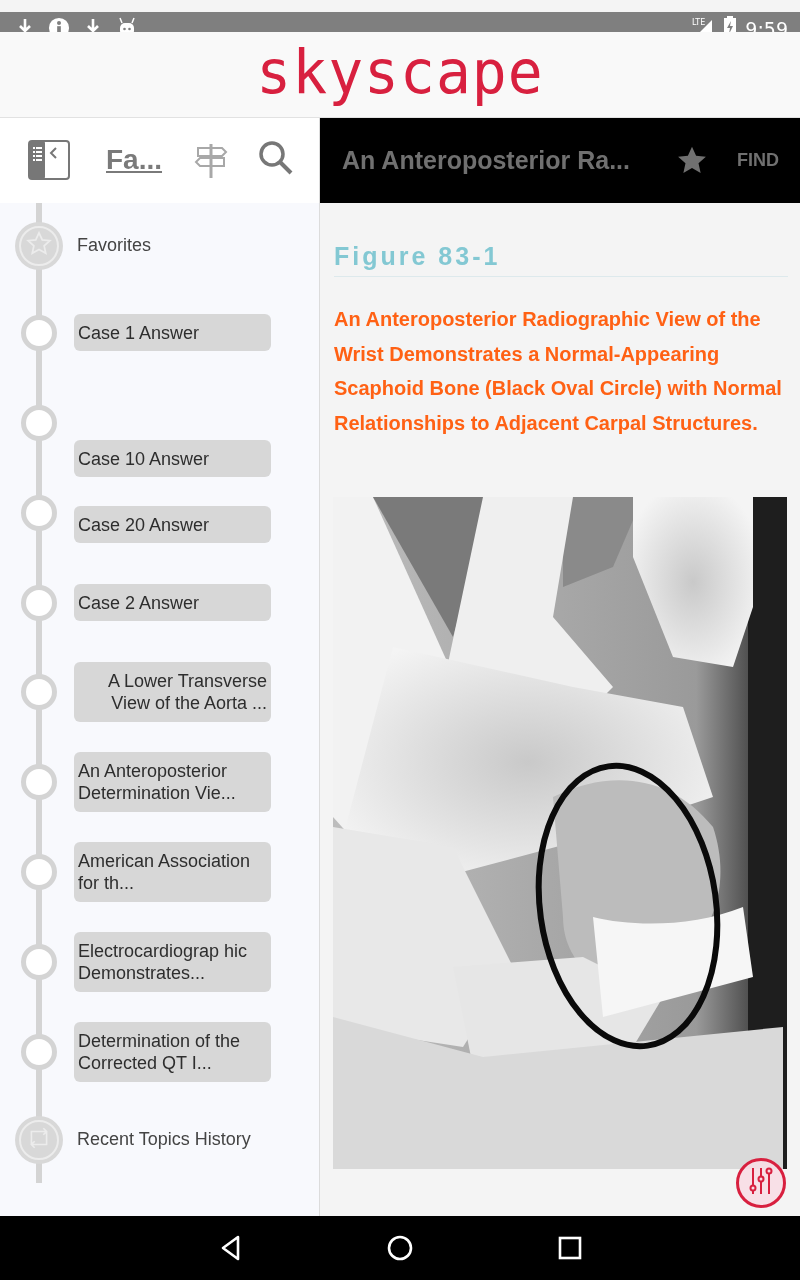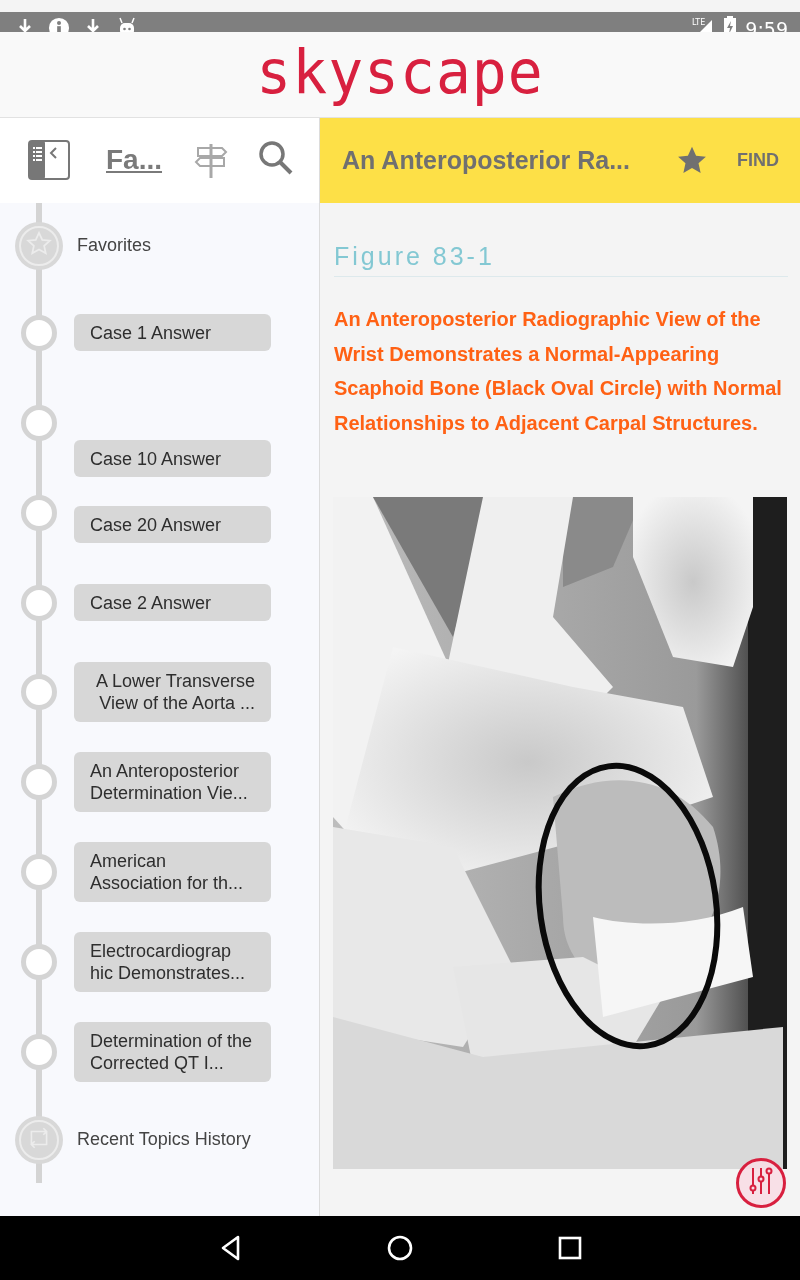--- a/index.html
+++ b/index.html
@@ -22,32 +22,32 @@
   .tb-title { position: absolute; left: 106px; top: 26px; font-size: 28px; color: #7a7a7a; font-weight: bold; text-decoration: underline; }
   .tb-sign { position: absolute; left: 192px; top: 24px; width: 38px; height: 38px; }
   .tb-search { position: absolute; left: 258px; top: 22px; width: 36px; height: 38px; }
 
   .timeline { position: absolute; left: 0; top: 85px; width: 320px; height: 1013px; }
   .timeline-line { position: absolute; left: 36px; top: 0; width: 6px; height: 980px; background: #d4d4d4; }
   .tl-node { position: absolute; left: 21px; width: 36px; height: 36px; border-radius: 50%; background: #fff; border: 5px solid #d4d4d4; }
   .tl-big { position: absolute; left: 15px; width: 48px; height: 48px; border-radius: 50%; background: #d8d8d8; display: flex; align-items: center; justify-content: center; }
   .tl-big-inner { width: 40px; height: 40px; border-radius: 50%; border: 2px solid #ececec; display: flex; align-items: center; justify-content: center; }
   .tl-section-label { position: absolute; left: 77px; font-size: 18px; color: #444; }
-  .tl-pill { position: absolute; left: 74px; width: 197px; background: #d7d7d7; border-radius: 6px; padding: 6px 16px; font-size: 18px; color: #2e2e2e; line-height: 22px; display: flex; align-items: center; }
+  .tl-pill { position: absolute; left: 74px; width: 197px; background: #d7d7d7; border-radius: 6px; padding: 6px 4px; font-size: 18px; color: #2e2e2e; line-height: 22px; display: flex; align-items: center; }
   .tl-pill.single { height: 37px; }
   .tl-pill.double { height: 60px; }
 
   
   .main { position: absolute; left: 320px; top: 118px; width: 480px; height: 1098px; background: #f4f4f4; }
-  .main-toolbar { height: 85px; background: #fde047; position: relative; text-align: center; }
+  .main-toolbar { height: 85px; background: #000000; position: relative; text-align: center; }
   .main-title { position: absolute; left: 22px; top: 28px; font-size: 25px; color: #707070; font-weight: bold; white-space: nowrap; }
   .star-btn { position: absolute; left: 355px; top: 26px; width: 34px; height: 34px; }
   .find-btn { position: absolute; left: 417px; top: 32px; font-size: 18px; color: #707070; font-weight: bold; }
 
-  .figure-heading { position: absolute; left: 14px; top: 124px; font-size: 25px; font-weight: normal; color: #83c8d3; letter-spacing: 3px; }
+  .figure-heading { position: absolute; left: 14px; top: 124px; font-size: 25px; font-weight: bold; color: #83c8d3; letter-spacing: 3px; }
   .figure-rule { position: absolute; left: 14px; top: 158px; width: 454px; height: 1px; background: #dde9ec; }
   .figure-caption { position: absolute; left: 14px; top: 184px; width: 452px; font-size: 20px; font-weight: bold; color: #ff6114; line-height: 34.6px; }
   .xray { position: absolute; left: 13px; top: 379px; width: 454px; height: 672px; overflow: hidden; background: #888; }
 
   .filter-fab { position: absolute; left: 416px; top: 1040px; width: 50px; height: 50px; border-radius: 50%; border: 3px solid #d8203f; background: rgba(248,220,228,0.85); display: flex; align-items: center; justify-content: center; }
 
   
   .nav-bar { position: absolute; left: 0; top: 1216px; width: 800px; height: 64px; background: #000; }
   .nav-btn { position: absolute; top: 16px; width: 32px; height: 32px; }
 </style>

